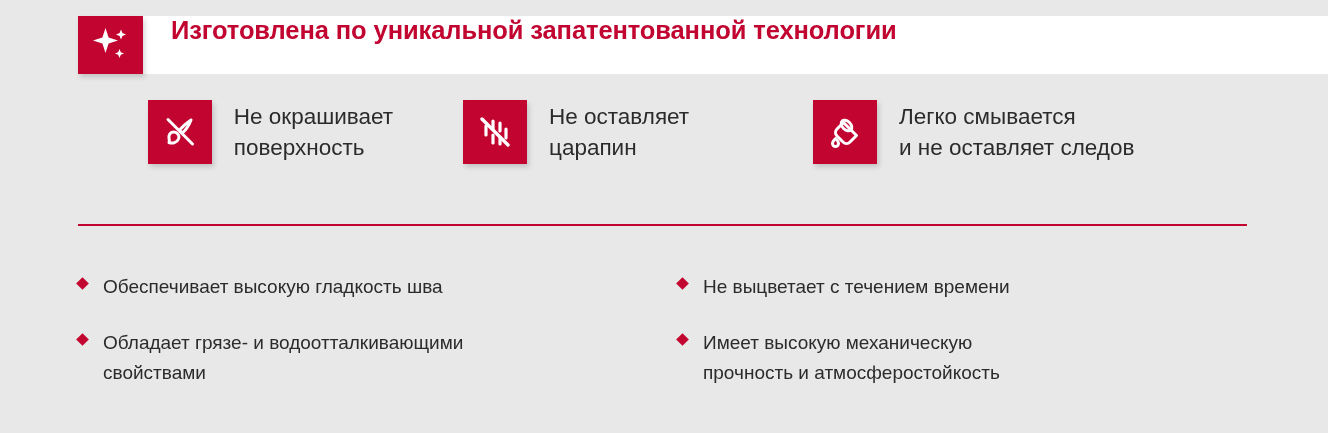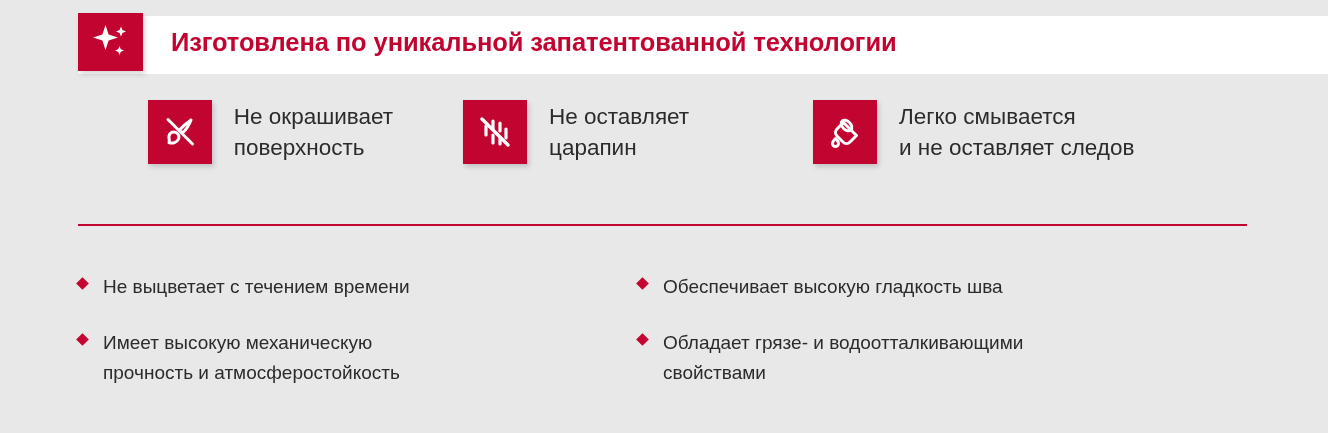--- a/index.html
+++ b/index.html
@@ -23,21 +23,20 @@
     width: 1250px;
     height: 58px;
     background: #ffffff;
   }
   .header-row {
     position: absolute;
     left: 78px;
     top: 16px;
     height: 52px;
     display: flex;
-    align-items: center;
   }
   .header-icon {
     width: 65px;
     height: 58px;
     background: #c20430;
     display: flex;
     align-items: center;
     justify-content: center;
     flex: none;
     box-shadow: 2px 3px 5px rgba(0,0,0,0.16);
@@ -199,45 +198,45 @@
       <span class="line">и не оставляет следов</span>
     </div>
   </div>
 
 </div>
 
 <div class="divider"></div>
 
 <div class="bullets">
 
+  <div class="bullet-col">
+    <div class="bullet-item">
+      <span class="bullet-marker"></span>
+      <span class="bullet-text">
+        <span class="line">Обеспечивает высокую гладкость шва</span>
+      </span>
+    </div>
+    <div class="bullet-item">
+      <span class="bullet-marker"></span>
+      <span class="bullet-text">
+        <span class="line">Обладает грязе- и водоотталкивающими</span>
+        <span class="line">свойствами</span>
+      </span>
+    </div>
+  </div>
+
   <div class="bullet-col right">
     <div class="bullet-item">
       <span class="bullet-marker"></span>
       <span class="bullet-text">
         <span class="line">Не выцветает с течением времени</span>
       </span>
     </div>
     <div class="bullet-item">
       <span class="bullet-marker"></span>
       <span class="bullet-text">
         <span class="line">Имеет высокую механическую</span>
         <span class="line">прочность и атмосферостойкость</span>
       </span>
     </div>
   </div>
 
-  <div class="bullet-col">
-    <div class="bullet-item">
-      <span class="bullet-marker"></span>
-      <span class="bullet-text">
-        <span class="line">Обеспечивает высокую гладкость шва</span>
-      </span>
-    </div>
-    <div class="bullet-item">
-      <span class="bullet-marker"></span>
-      <span class="bullet-text">
-        <span class="line">Обладает грязе- и водоотталкивающими</span>
-        <span class="line">свойствами</span>
-      </span>
-    </div>
-  </div>
-
 </div>
 
 </body></html>

